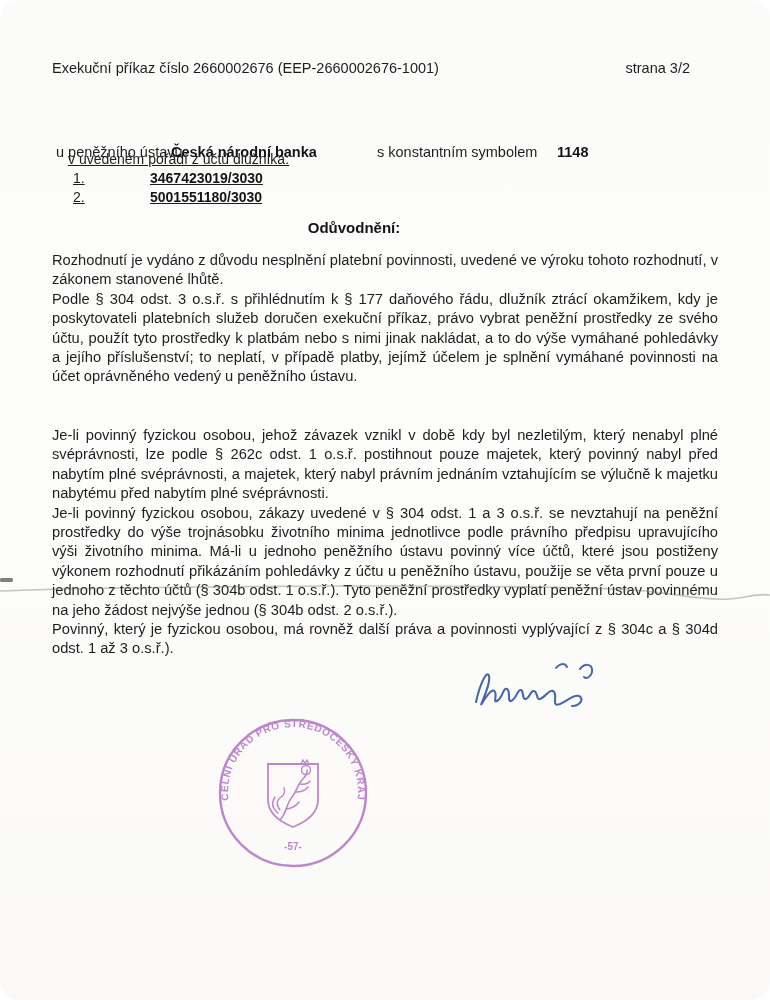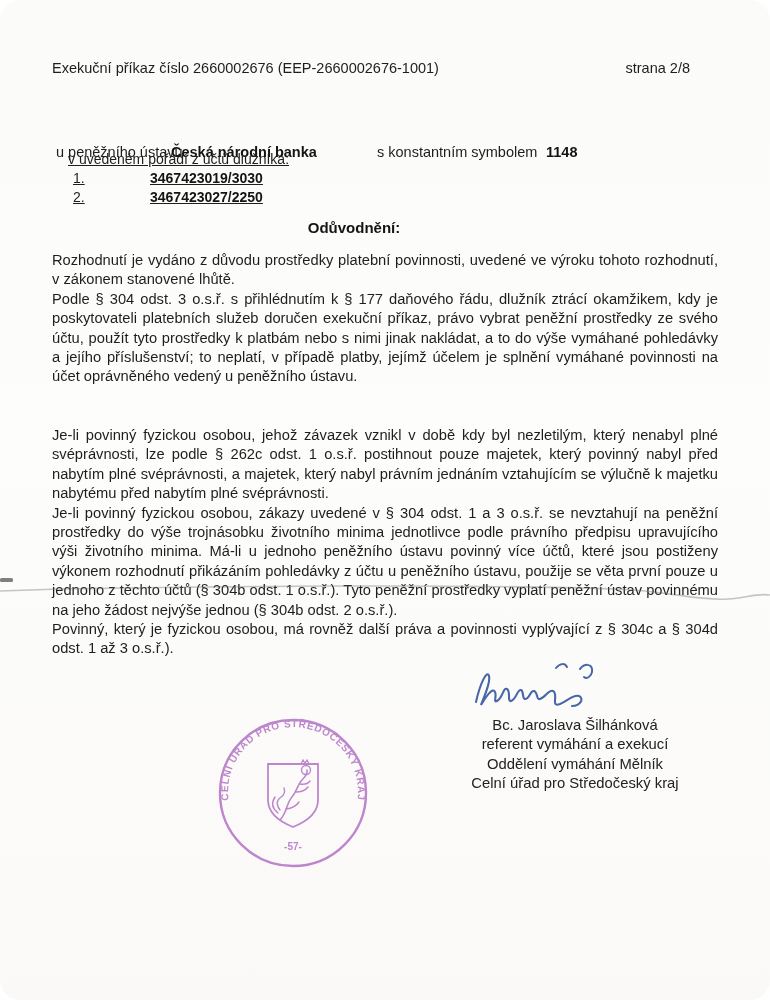--- a/index.html
+++ b/index.html
@@ -14,21 +14,21 @@
   .abs { position:absolute; }
   
   .header-row { top:60px; left:52px; right:80px; display:flex; justify-content:space-between;
     font-size:14.5px; }
   
   .bank-row { top:112px; left:52px; right:52px; height:20px; font-size:14.5px;margin-top:32px; }
   .bank-row span { position:absolute; white-space:nowrap; }
   .bank-label { left:4px; }
   .bank-name  { left:119px; font-weight:bold; color:#141414; }
   .ks-label   { left:325px;text-align:center; }
-  .ks-value   { left:494px; font-weight:bold; color:#141414; }
+  .ks-value   { left:505px; font-weight:bold; color:#141414; }
   
   .accounts { top:151px; left:68px; font-size:14px;text-decoration:underline; }
   .accounts-intro { margin-bottom:2px; }
   .account-row { display:flex; line-height:19.4px; }
   .account-no { width:46px; padding-left:5px; }
   .account-number { font-weight:bold; color:#141414;margin-left:36px; }
   
   .section-heading { left:0; width:708px; text-align:center; font-weight:bold;
     font-size:15px; color:#141414; }
   .h-odu { top:219px; }
@@ -49,71 +49,65 @@
   .stamp { top:714px; left:214px; width:158px; height:158px; filter:blur(.35px); opacity:.88; }
   .stamp text { font-family:"Liberation Sans", sans-serif; }
 </style>
 </head>
 <body>
 
 <div class="page">
 
   <div class="abs header-row">
     <span>Exekuční příkaz číslo 2660002676 (EEP-2660002676-1001)</span>
-    <span>strana 2/8</span>
+    <span>strana 3/2</span>
   </div>
 
   <div class="abs bank-row">
     <span class="bank-label">u peněžního ústavu</span>
     <span class="bank-name">Česká národní banka</span>
     <span class="ks-label">s konstantním symbolem</span>
     <span class="ks-value">1148</span>
   </div>
 
   <div class="abs accounts">
     <div class="accounts-intro">v uvedeném pořadí z účtů dlužníka:</div>
     <div class="account-row">
       <span class="account-no">1.</span>
       <span class="account-number">3467423019/3030</span>
     </div>
     <div class="account-row">
       <span class="account-no">2.</span>
-      <span class="account-number">3467423027/2250</span>
+      <span class="account-number">5001551180/3030</span>
     </div>
   </div>
 
   <div class="abs section-heading h-odu">Odůvodnění:</div>
   <div class="abs body-block b-odu">
-    <p>Rozhodnutí je vydáno z důvodu prostředky platební povinnosti, uvedené ve výroku tohoto rozhodnutí, v zákonem stanovené lhůtě.</p>
+    <p>Rozhodnutí je vydáno z důvodu nesplnění platební povinnosti, uvedené ve výroku tohoto rozhodnutí, v zákonem stanovené lhůtě.</p>
     <p>Podle § 304 odst. 3 o.s.ř. s přihlédnutím k § 177 daňového řádu, dlužník ztrácí okamžikem, kdy je poskytovateli platebních služeb doručen exekuční příkaz, právo vybrat peněžní prostředky ze svého účtu, použít tyto prostředky k platbám nebo s nimi jinak nakládat, a to do výše vymáhané pohledávky a jejího příslušenství; to neplatí, v případě platby, jejímž účelem je splnění vymáhané povinnosti na účet oprávněného vedený u peněžního ústavu.</p>
   </div>
 
   <div class="abs body-block b-pou">
     <p>Je-li povinný fyzickou osobou, jehož závazek vznikl v době kdy byl nezletilým, který nenabyl plné svéprávnosti, lze podle § 262c odst. 1 o.s.ř. postihnout pouze majetek, který povinný nabyl před nabytím plné svéprávnosti, a majetek, který nabyl právním jednáním vztahujícím se výlučně k majetku nabytému před nabytím plné svéprávnosti.</p>
     <p>Je-li povinný fyzickou osobou, zákazy uvedené v § 304 odst. 1 a 3 o.s.ř. se nevztahují na peněžní prostředky do výše trojnásobku životního minima jednotlivce podle právního předpisu upravujícího výši životního minima. Má-li u jednoho peněžního ústavu povinný více účtů, které jsou postiženy výkonem rozhodnutí přikázáním pohledávky z účtu u peněžního ústavu, použije se věta první pouze u jednoho z těchto účtů (§ 304b odst. 1 o.s.ř.).  Tyto peněžní prostředky vyplatí peněžní ústav povinnému na jeho žádost nejvýše jednou (§ 304b odst. 2 o.s.ř.).</p>
     <p>Povinný, který je fyzickou osobou, má rovněž další práva a povinnosti vyplývající z § 304c a § 304d odst. 1 až 3 o.s.ř.).</p>
   </div>
 
   <svg class="abs artifact-svg" viewBox="0 0 770 36" xmlns="http://www.w3.org/2000/svg">
     <rect x="0" y="4" width="13" height="4" rx="1.5" fill="rgba(45,45,45,.6)"></rect>
     <path d="M 0,17 L 60,15 C 220,12 470,10 615,15 C 672,17 695,27 728,25 C 746,24 757,19 770,21" stroke="rgba(105,105,105,.38)" stroke-width="1.6" fill="none"></path>
   </svg>
 
   <svg class="abs signature-script" viewBox="0 0 142 52" xmlns="http://www.w3.org/2000/svg">
     <path d="M 8,42 C 12,24 19,9 21,16 C 23,23 15,39 13,45 C 19,35 25,27 27,32 C 29,36 25,43 29,41 C 35,38 35,27 39,29 C 43,31 39,42 43,41 C 49,39 49,29 53,30 C 56,31 54,39 57,39 C 62,39 62,30 66,31 C 70,32 68,40 72,39 C 78,37 81,29 85,31 C 91,34 82,48 92,44 C 99,41 106,34 111,36 C 116,38 113,46 104,46" stroke-width="2.1" fill="none" stroke-linecap="round" stroke="#4767a9"></path>
     <path d="M 112,9 C 117,3 123,4 124,9 C 125,15 119,20 116,17" stroke-width="2" fill="none" stroke-linecap="round" stroke="#4767a9"></path>
     <path d="M 88,8 C 92,3 97,3 99,7" stroke-width="2" fill="none" stroke-linecap="round" stroke="#4767a9"></path>
   </svg>
 
-  <div class="abs signature-block">
-    <div>Bc. Jaroslava Šilhánková</div>
-    <div>referent vymáhání a exekucí</div>
-    <div>Oddělení vymáhání Mělník</div>
-    <div>Celní úřad pro Středočeský kraj</div>
-  </div>
 
   <svg class="abs stamp" viewBox="0 0 158 158" xmlns="http://www.w3.org/2000/svg">
     <circle cx="79" cy="79" r="73" fill="none" stroke-width="2.4" stroke="#b577c6"></circle>
     <defs>
       <path id="stamp-arc" d="M 20.5,106.5 A 65,65 0 1 1 137.5,106.5" fill="none"></path>
     </defs>
     <text font-size="10" font-weight="bold" letter-spacing="0.8" fill="#b577c6">
       <textPath href="#stamp-arc" startOffset="50%" text-anchor="middle">CELNÍ ÚŘAD PRO STŘEDOČESKÝ KRAJ</textPath>
     </text>
 

